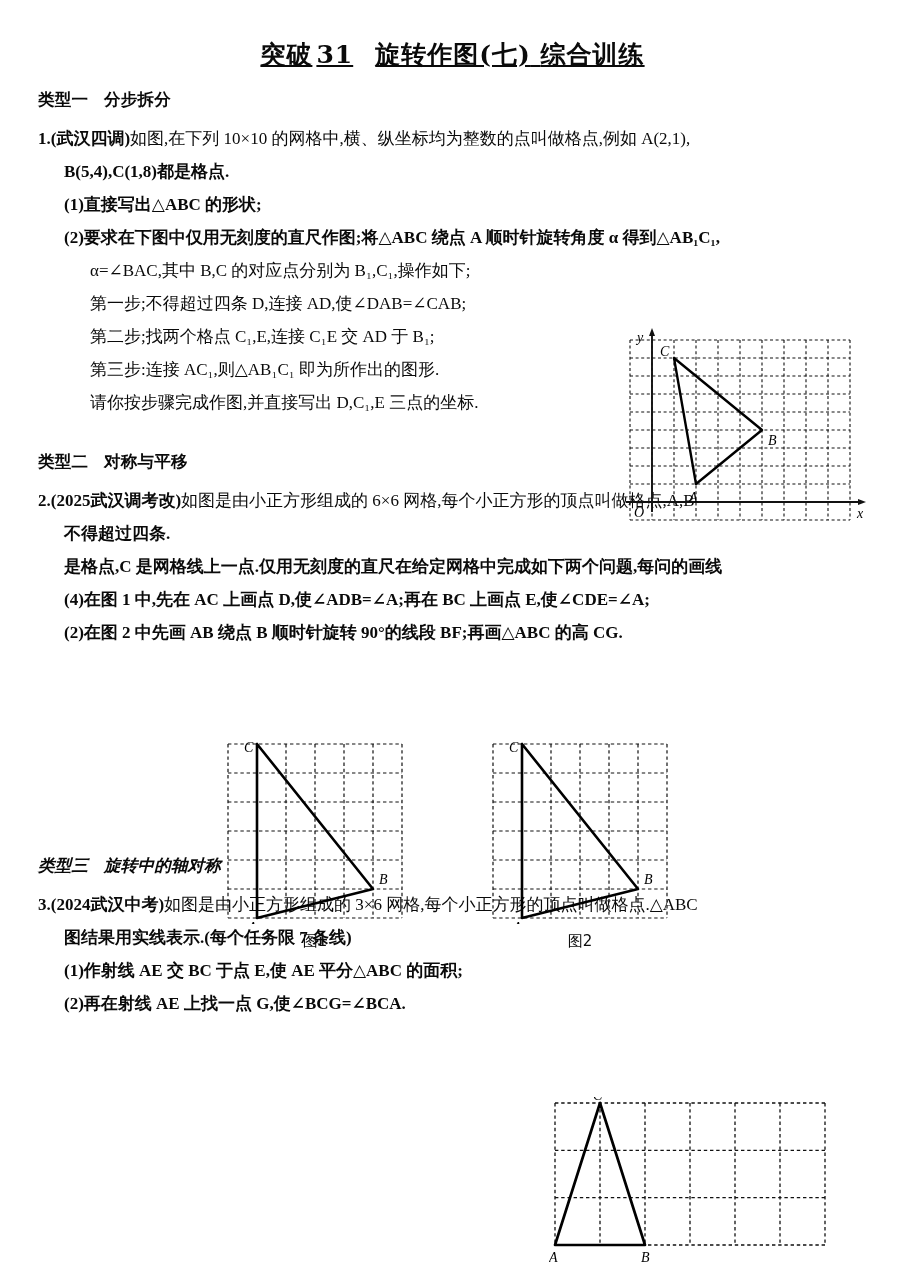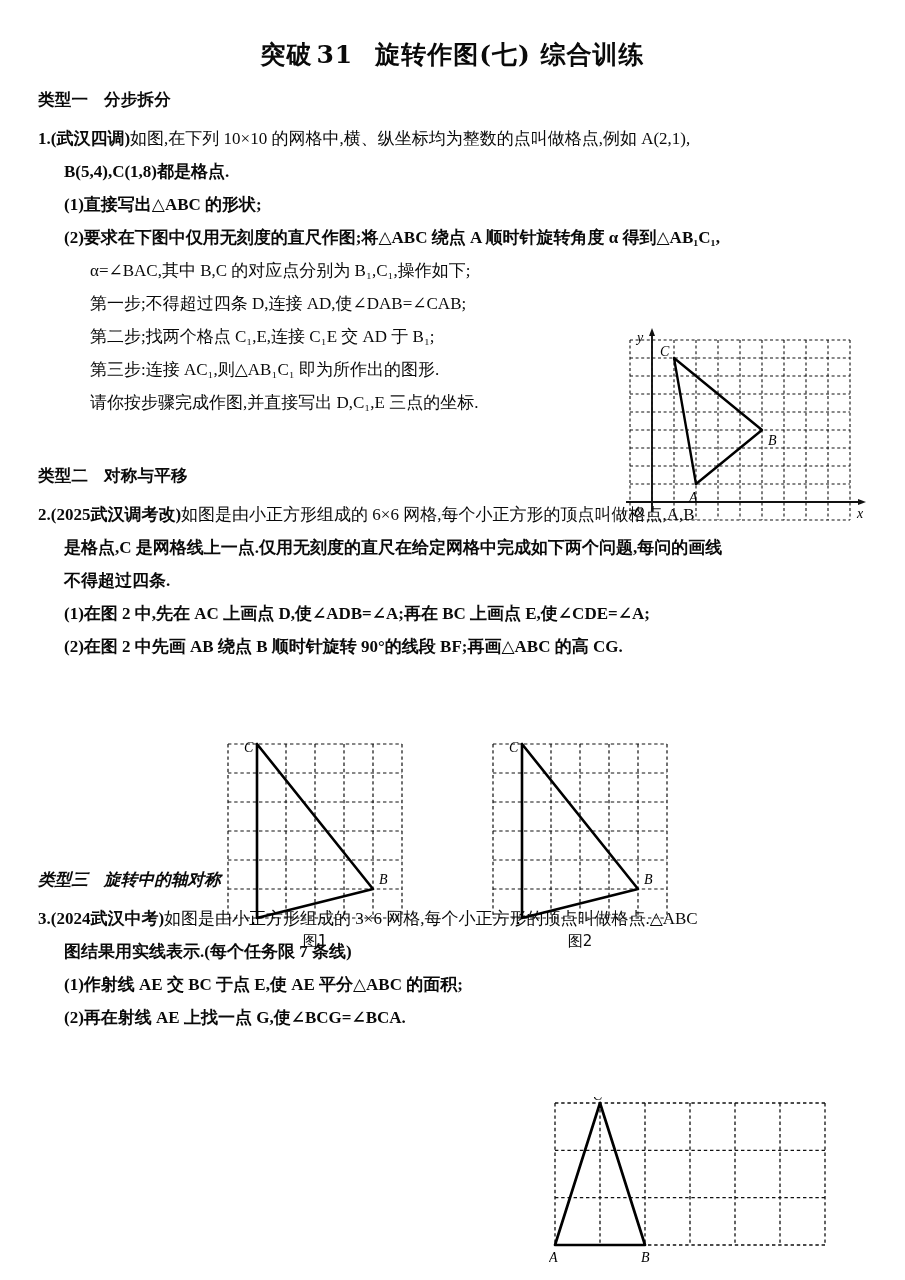--- a/index.html
+++ b/index.html
@@ -25,20 +25,21 @@
 
   
   .doc-title {
     text-align: center;
     font-family: "DejaVu Serif", "Liberation Serif", serif;
     font-weight: bold;
     font-size: 25px;
     letter-spacing: 1px;
     margin: 40px 0 0 0;
     line-height: 1.2;
+    text-decoration: underline;
   }
   .doc-title .num { padding: 0 4px; }
   .doc-title .gap { display: inline-block; width: 18px; }
 
   
   .type-head {
     font-family: "DejaVu Sans", "Liberation Sans", sans-serif;
     font-weight: bold;
     font-size: 16.5px;
     margin: 19px 0 0 38px;
@@ -134,29 +135,29 @@
 
       <text x="71" y="176" font-size="14">A</text>
       <text x="150" y="119" font-size="14">B</text>
       <text x="42" y="30" font-size="14">C</text>
       <text x="16" y="191" font-size="14">O</text>
       <text x="239" y="192" font-size="14">x</text>
       <text x="19" y="16" font-size="14">y</text>
     </svg>
   </div>
 
-  <div class="type-head" style="margin-top:46px;">
+  <div class="type-head" style="margin-top:32px;">
     <span>类型二</span><span class="th-gap"></span><span>对称与平移</span>
   </div>
 
   <div class="prob">
     <span class="ln"><span class="qnum">2.</span><span class="src">(2025武汉调考改)</span><span>如图是由小正方形组成的 6×6 网格,每个小正方形的顶点叫做格点,A,B</span></span>
+    <span class="ln indent1">不得超过四条.</span>
     <span class="ln indent1">是格点,C 是网格线上一点.仅用无刻度的直尺在给定网格中完成如下两个问题,每问的画线</span>
-    <span class="ln indent1">不得超过四条.</span>
-    <span class="ln indent1">(1)在图 2 中,先在 AC 上画点 D,使∠ADB=∠A;再在 BC 上画点 E,使∠CDE=∠A;</span>
+    <span class="ln indent1">(4)在图 1 中,先在 AC 上画点 D,使∠ADB=∠A;再在 BC 上画点 E,使∠CDE=∠A;</span>
     <span class="ln indent1">(2)在图 2 中先画 AB 绕点 B 顺时针旋转 90°的线段 BF;再画△ABC 的高 CG.</span>
   </div>
 
   <div class="fig-abs" style="left:222px; top:698px;">
     <svg width="186" height="186" viewBox="0 0 186 186">
       <g stroke="#111" stroke-width="1.2" stroke-dasharray="3.4,2.8" fill="none">
         <line x1="6" y1="6" x2="6" y2="180"></line>
         <line x1="35" y1="6" x2="35" y2="180"></line>
         <line x1="64" y1="6" x2="64" y2="180"></line>
         <line x1="93" y1="6" x2="93" y2="180"></line>

